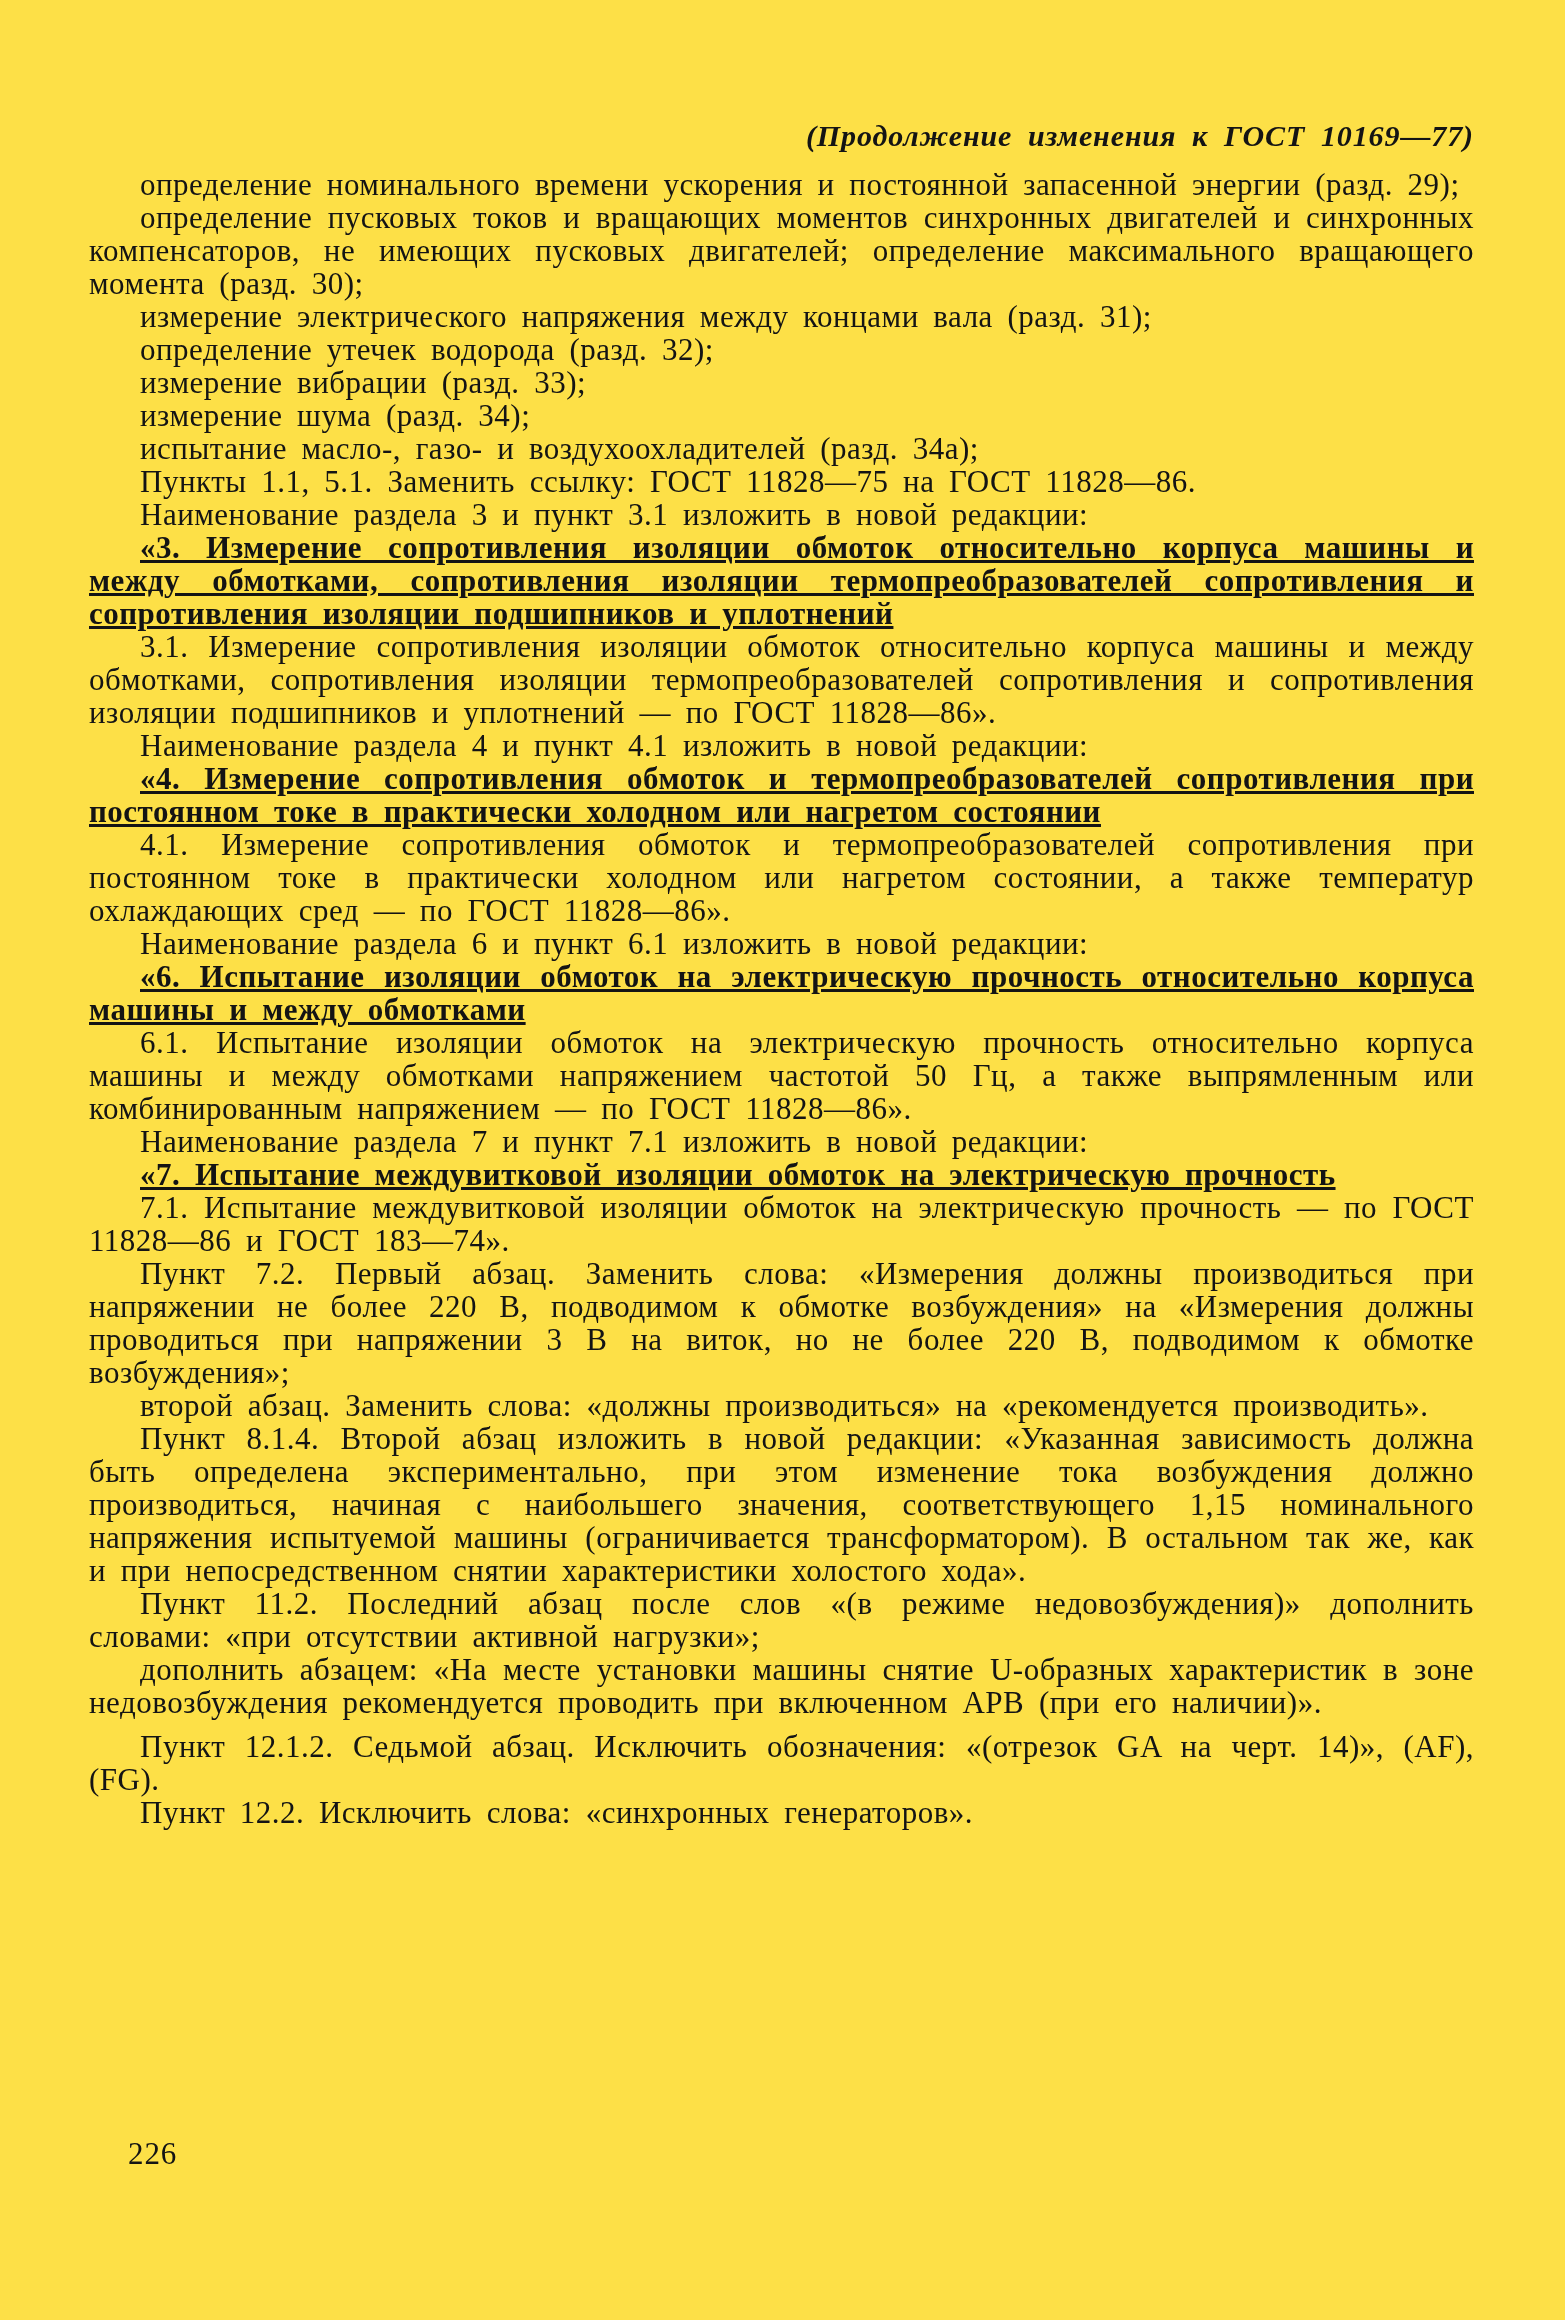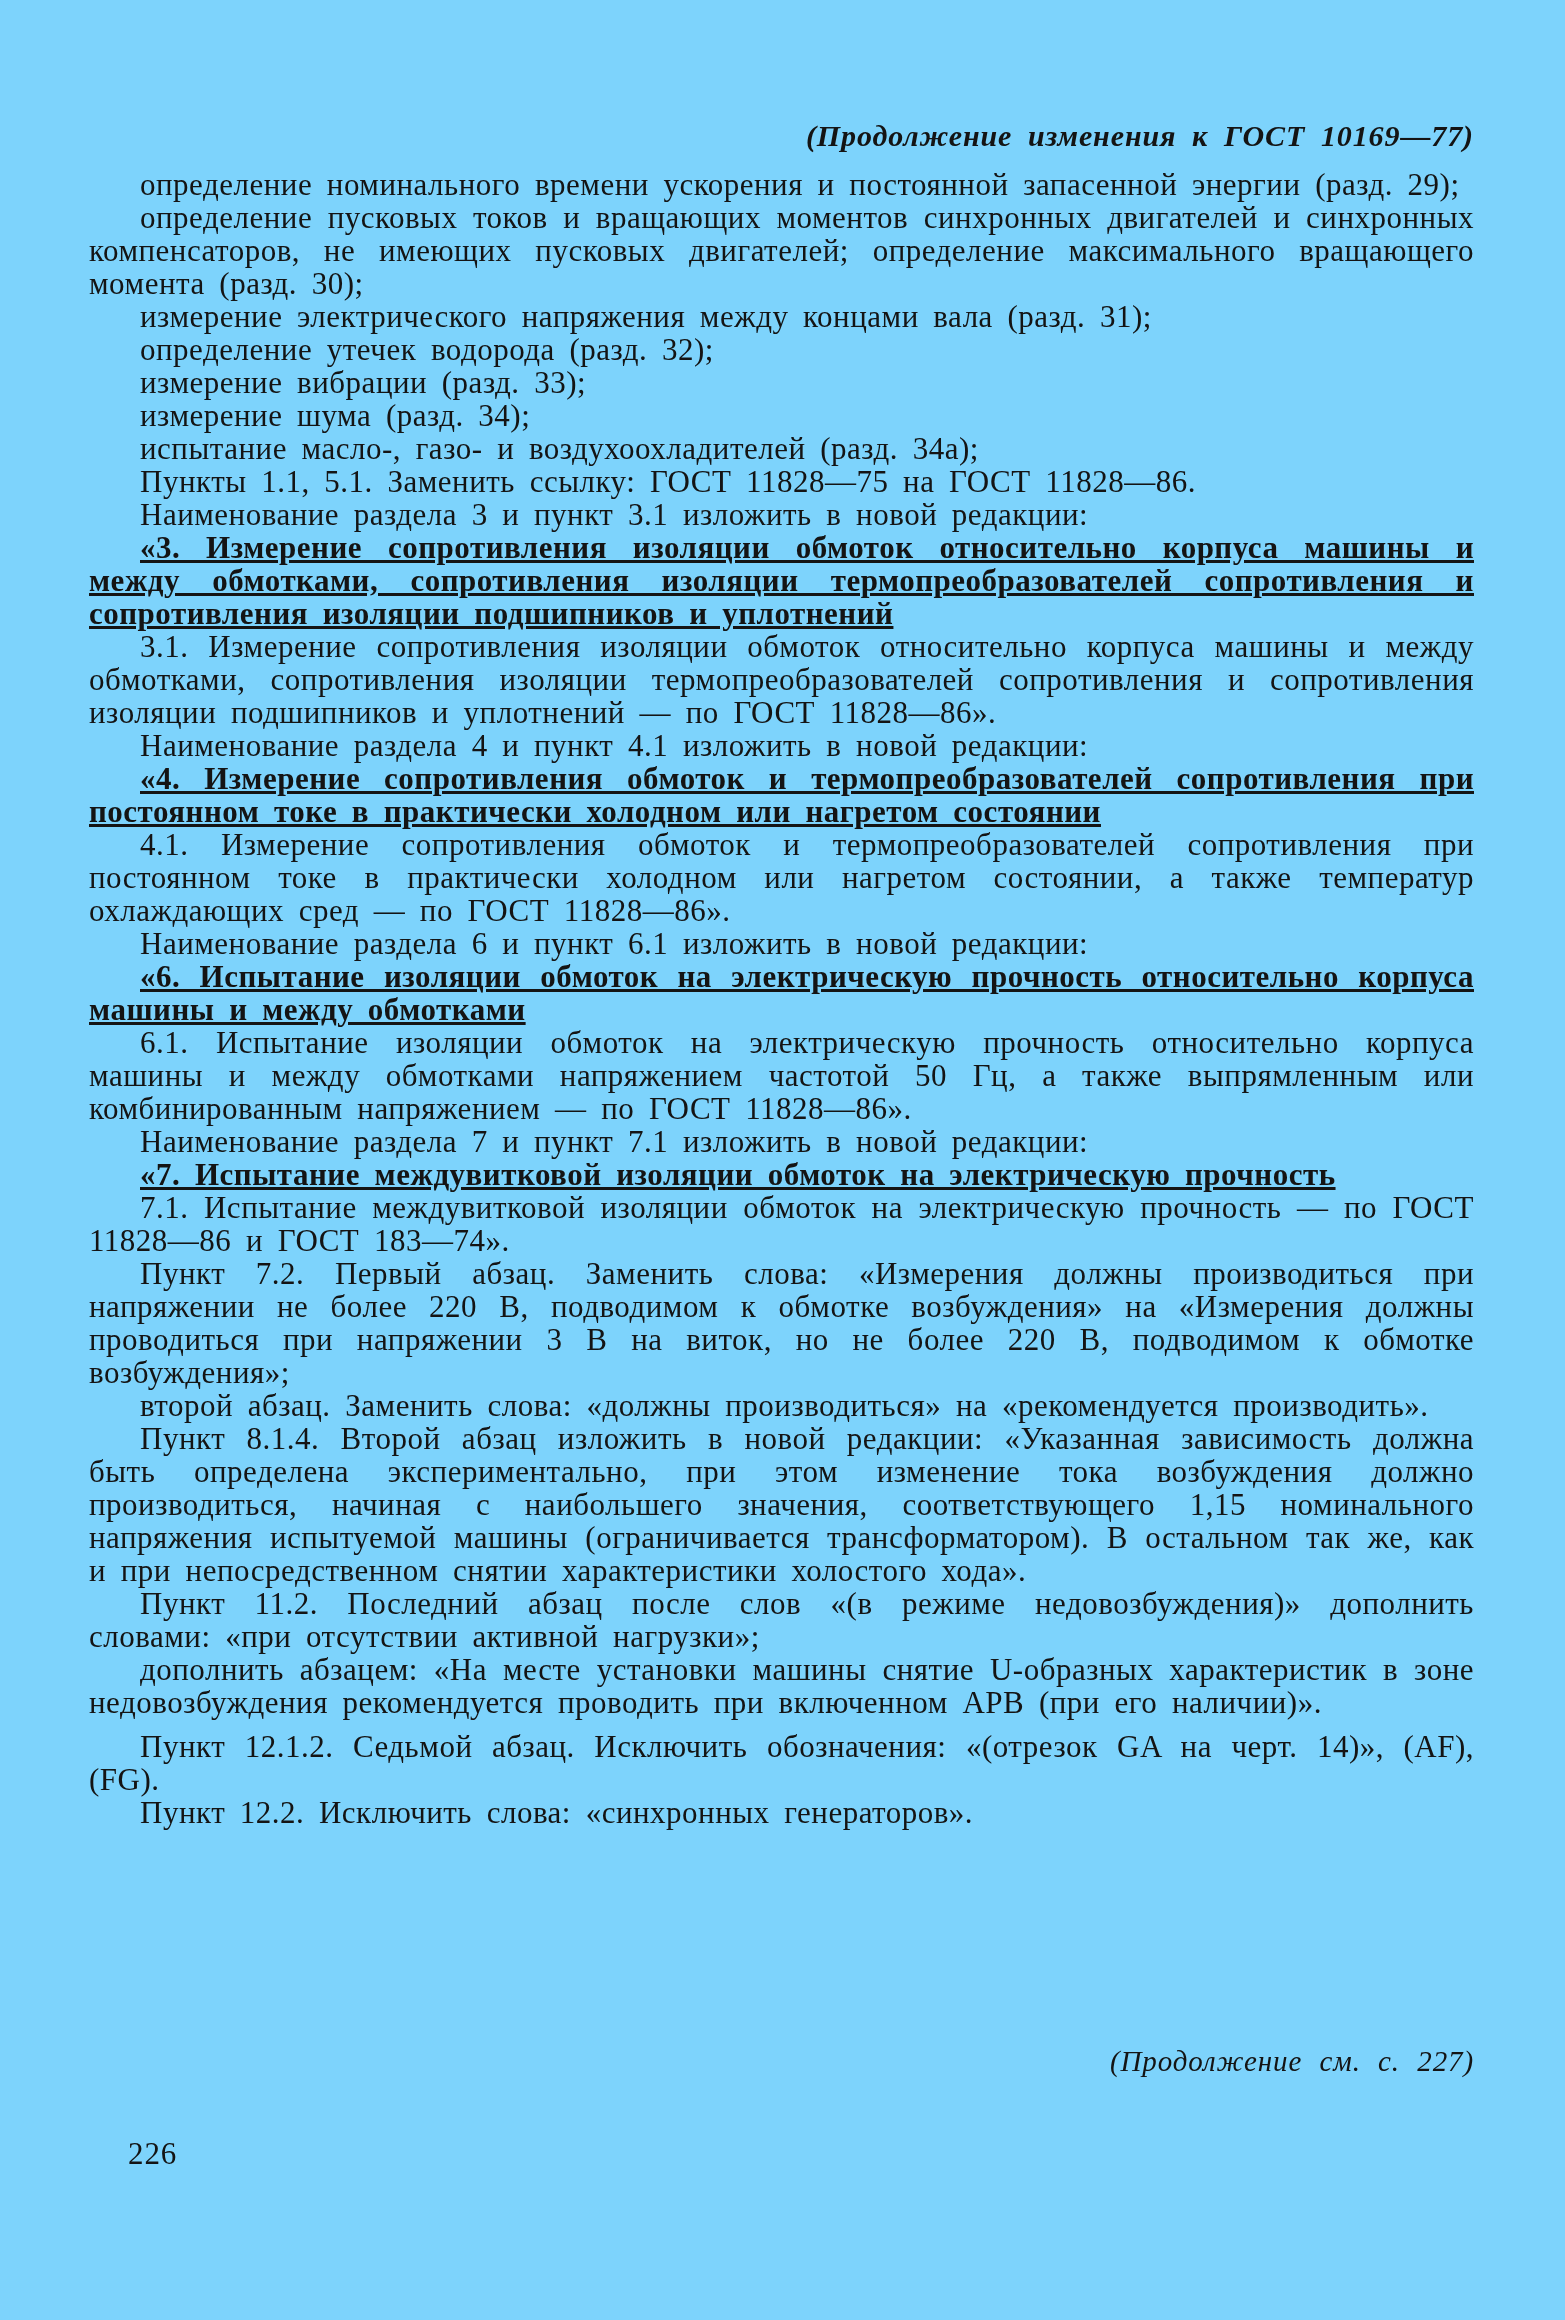--- a/index.html
+++ b/index.html
@@ -4,21 +4,21 @@
 <style>
   html, body {
     margin: 0;
     padding: 0;
     background: #e8e8e8;
   }
   .page {
     position: relative;
     width: 1565px;
     height: 2321px;
-    background: #7dd3fc;
+    background: #fde047;
     font-family: "Liberation Serif", "DejaVu Serif", serif;
     color: #141414;
     overflow: hidden;
   }
   .header-line {
     position: absolute;
     top: 119px;
     left: 89px;
     width: 1385px;
     text-align: right;
@@ -100,17 +100,16 @@
       <p class="para normal">7.1. Испытание междувитковой изоляции обмоток на электрическую прочность — по ГОСТ 11828—86 и ГОСТ 183—74».</p>
       <p class="para normal">Пункт 7.2. Первый абзац. Заменить слова: «Измерения должны производиться при напряжении не более 220 В, подводимом к обмотке возбуждения» на «Измерения должны проводиться при напряжении 3 В на виток, но не более 220 В, подводимом к обмотке возбуждения»;</p>
       <p class="para normal">второй абзац. Заменить слова: «должны производиться» на «рекомендуется производить».</p>
       <p class="para normal">Пункт 8.1.4. Второй абзац изложить в новой редакции: «Указанная зависимость должна быть определена экспериментально, при этом изменение тока возбуждения должно производиться, начиная с наибольшего значения, соответствующего 1,15 номинального напряжения испытуемой машины (ограничивается трансформатором). В остальном так же, как и при непосредственном снятии характеристики холостого хода».</p>
       <p class="para normal">Пункт 11.2. Последний абзац после слов «(в режиме недовозбуждения)» дополнить словами: «при отсутствии активной нагрузки»;</p>
       <p class="para normal">дополнить абзацем: «На месте установки машины снятие U-образных характеристик в зоне недовозбуждения рекомендуется проводить при включенном АРВ (при его наличии)».</p>
       <p class="para normal gap-before">Пункт 12.1.2. Седьмой абзац. Исключить обозначения: «(отрезок GA на черт. 14)», (AF), (FG).</p>
       <p class="para normal">Пункт 12.2. Исключить слова: «синхронных генераторов».</p>
     </div>
 
-  <div class="footer-line">(Продолжение см. с. 227)</div>
 
   <div class="page-number">226</div>
 </div>
 
 
 </body></html>

